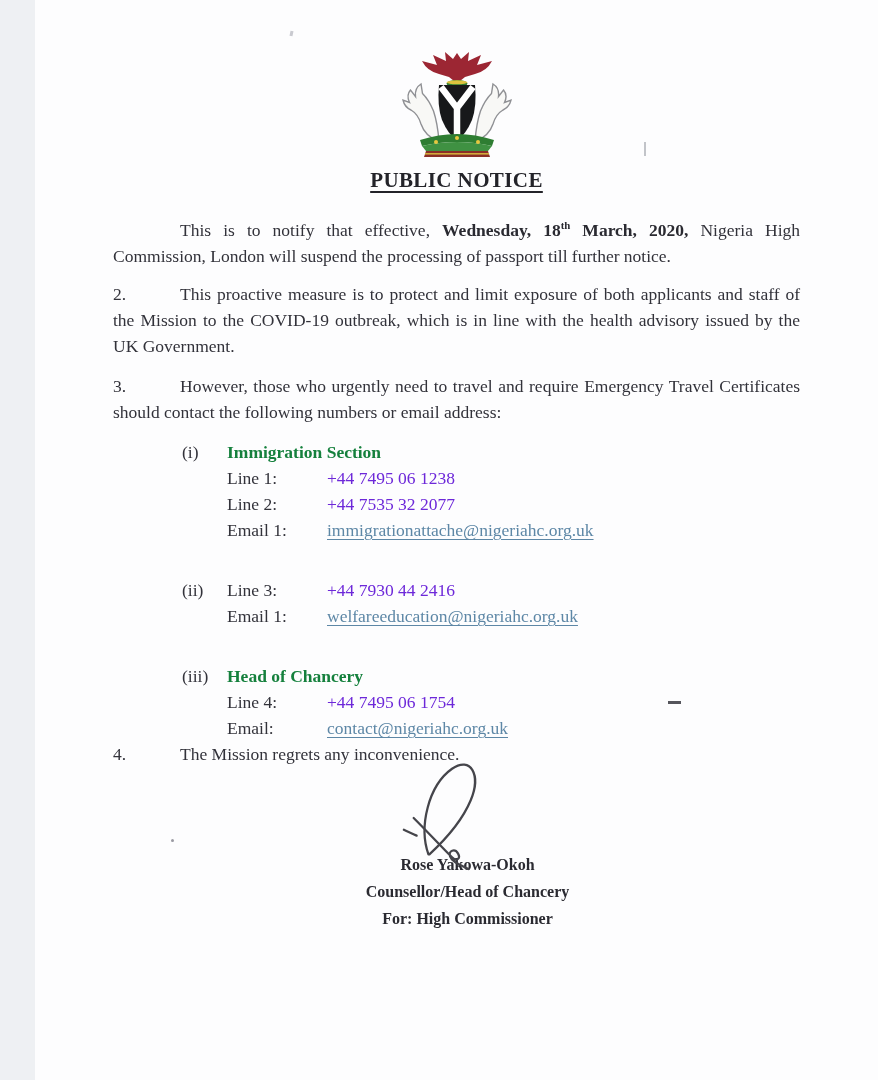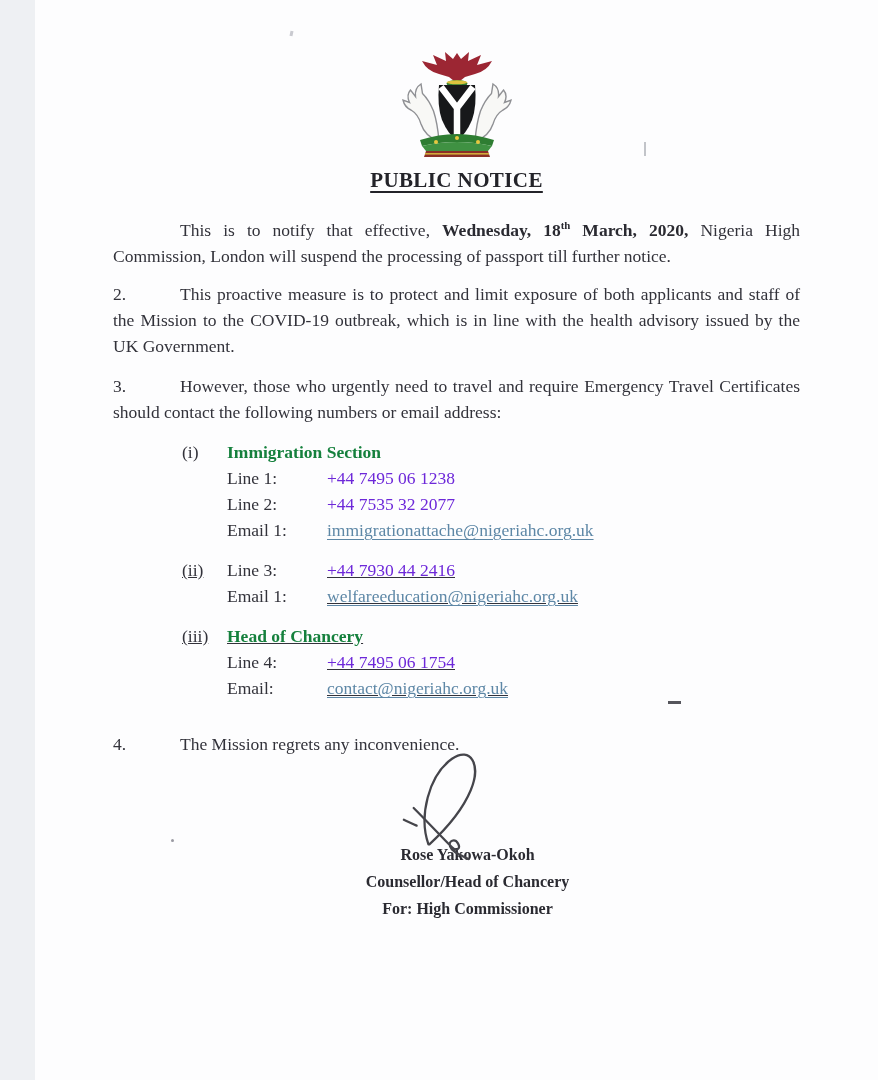--- a/index.html
+++ b/index.html
@@ -48,36 +48,36 @@
   }
   .doc-title span {
     text-decoration: underline;
     text-underline-offset: 4px;
     text-decoration-thickness: 2px;
   }
   p.body-par { text-align: justify; }
   .par-1 { margin-top: 24px; text-indent: 67px; }
   .par-n { margin-top: 12px; }
   .par-3 { margin-top: 14px; }
-  .par-4 { margin-top: 30px; }
+  .par-4 { }
   .num {
     display: inline-block;
     width: 67px;
     text-indent: 0;
   }
   b, strong, .bold { font-weight: bold; color: #2a2a31; }
   sup { font-size: 62%; vertical-align: super; line-height: 0; }
 
   .contact {
     display: grid;
     grid-template-columns: 45px 1fr;
     margin-left: 69px;
   }
   .contact.first { margin-top: 14px; }
-  .contact.later { margin-top: 14px; text-decoration: underline; }
+  .contact.later { margin-top: 34px; }
   .contact .numeral { color: #32323a; }
   .contact .heading { font-weight: bold; color: #15803d; }
   .crow .clabel { display: inline-block; width: 100px; }
   .email-link {
     color: #5d87a6;
     text-decoration: underline;
     text-underline-offset: 3px;
   }
   .phone-val { color: #6d28d9; }
 

